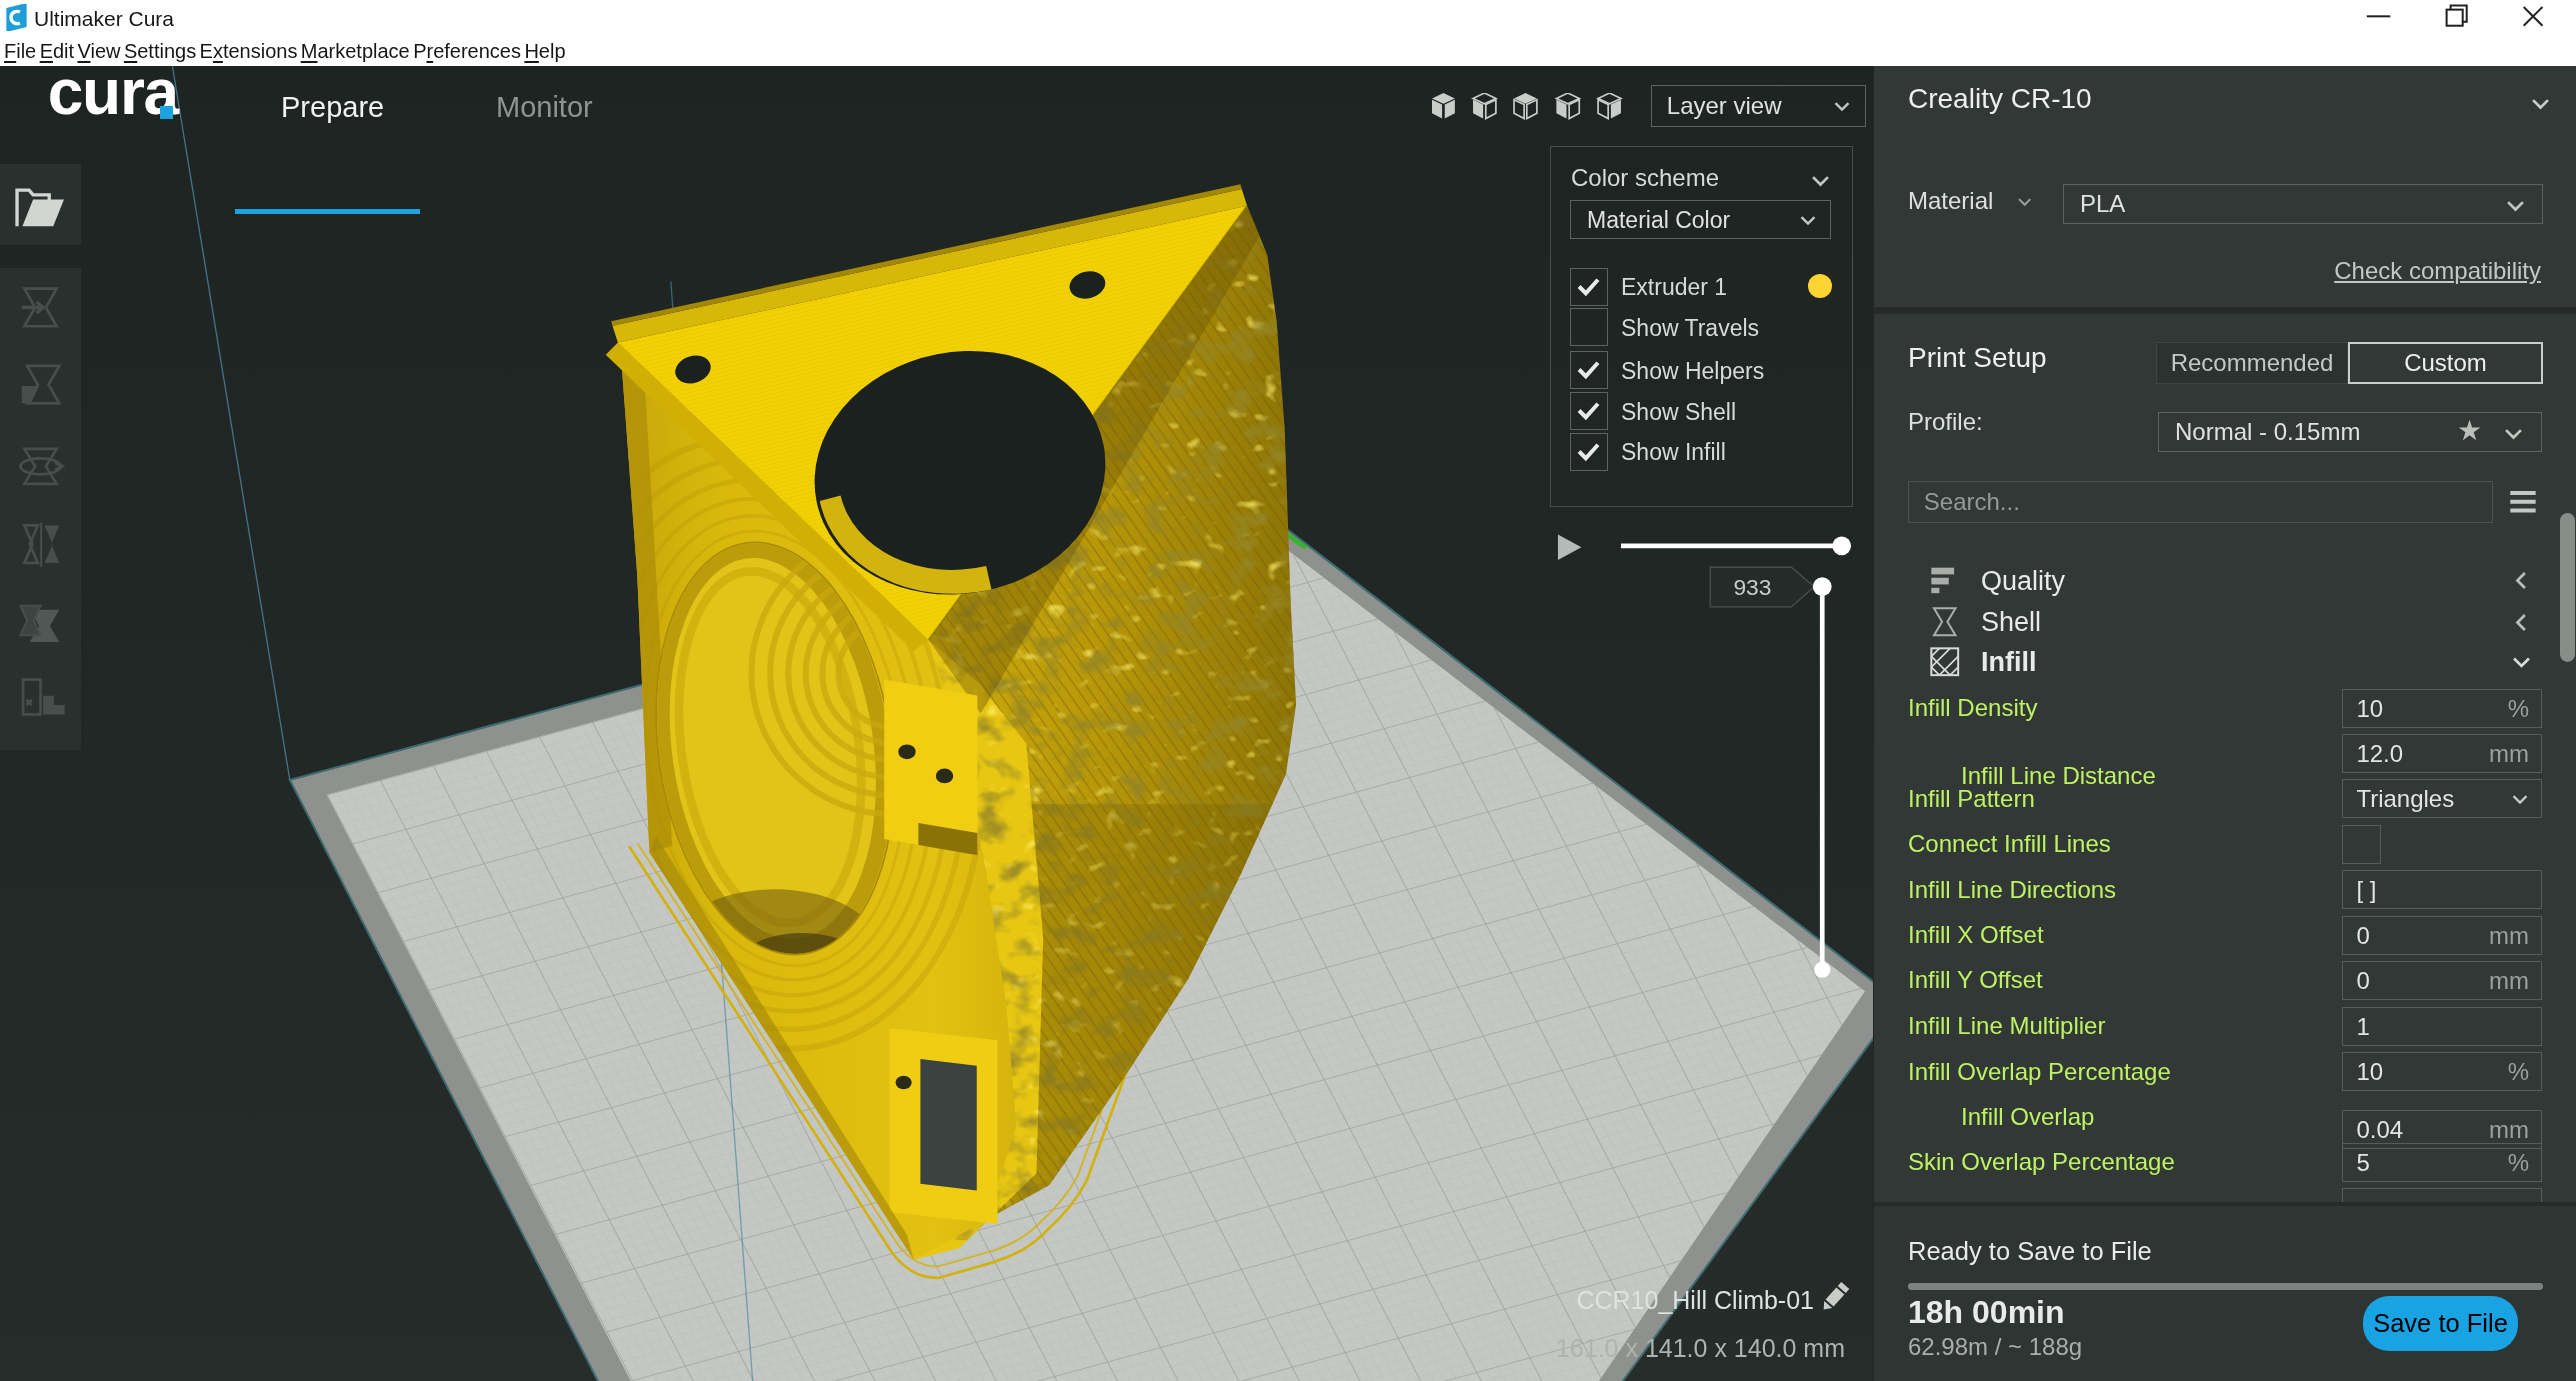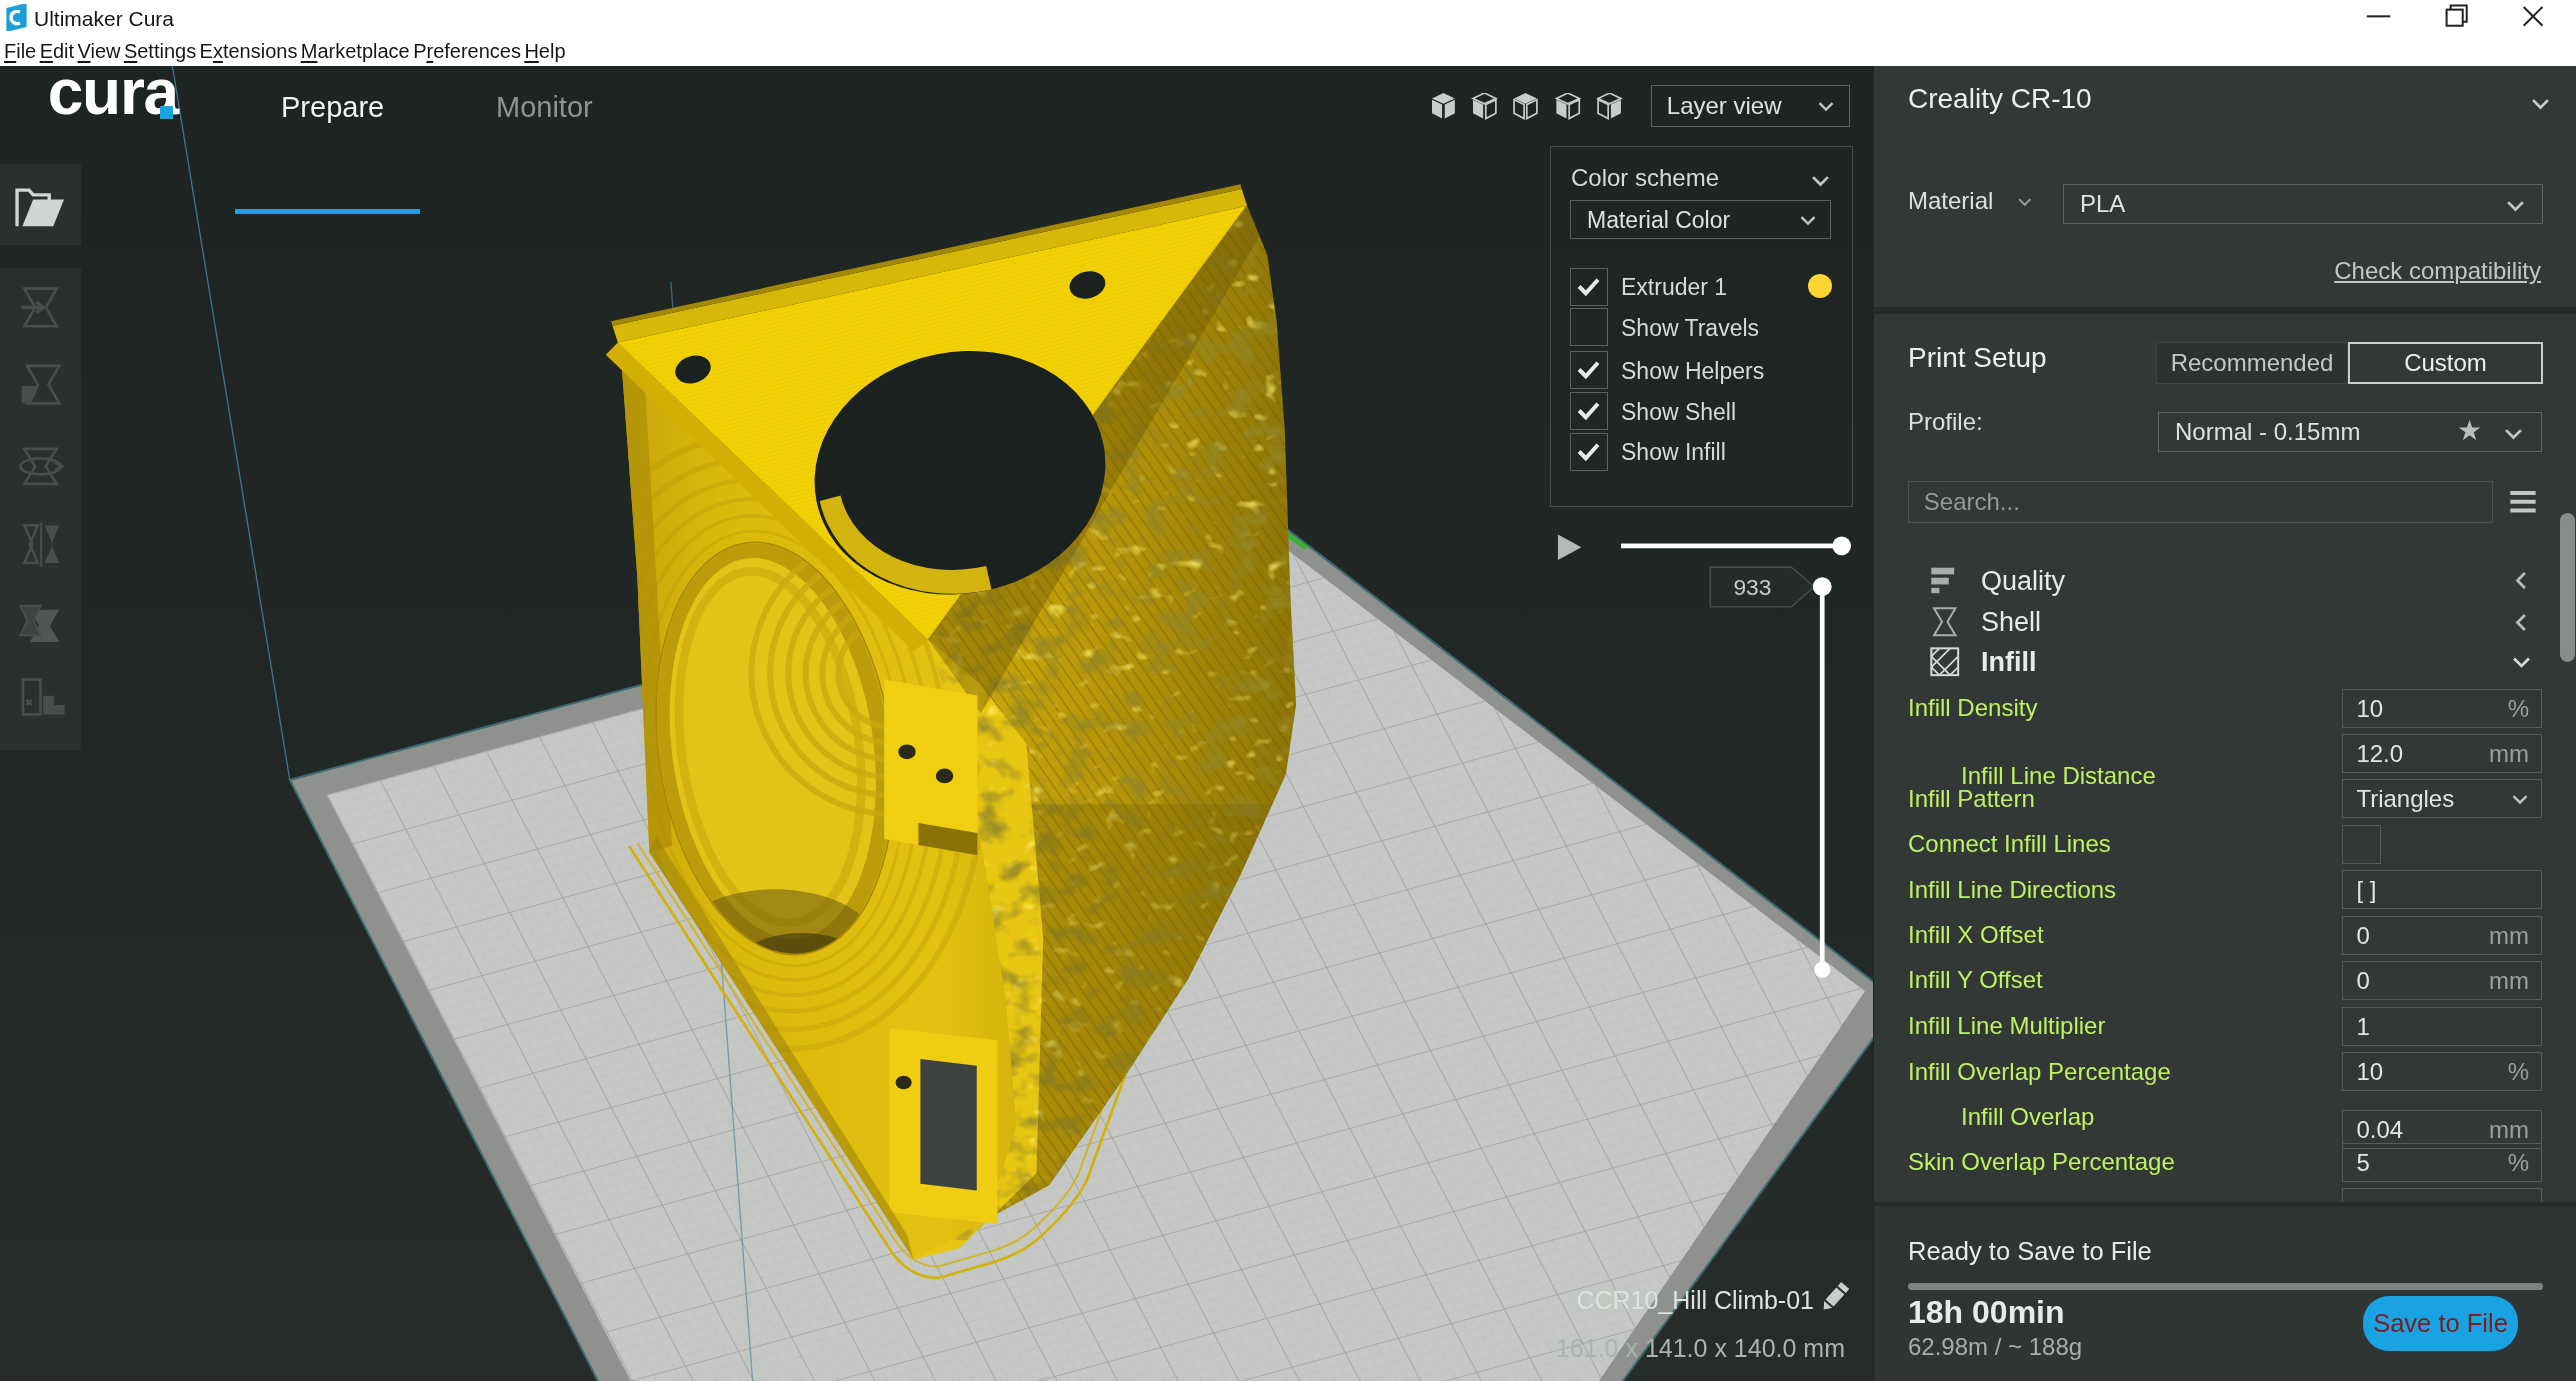--- a/index.html
+++ b/index.html
@@ -29,21 +29,21 @@
   .srow-label.ind { left:87px; }
   .cat-label { position:absolute; left:107px; font-size:27px; color:#e8ebe8; transform:translateY(-50%); }
   
   .ltile { position:absolute; left:0; width:81px; background:#2a302d; }
   #prepare { position:absolute; left:281px; top:91px; font-size:29px; color:#f2f4f2; }
   #monitor { position:absolute; left:496px; top:91px; font-size:29px; color:#8d9491; }
   #tabline { position:absolute; left:235px; top:209px; width:185px; height:4.7px; background:#1ba2e0; }
   #curalogo { position:absolute; left:14.8px; top:60px; color:#fff; font-weight:bold;
       font-size:64px; letter-spacing:-1.3px; line-height:1;margin-left:33px; }
   #curadot { position:absolute; left:160px; top:106px; width:12.7px; height:12.7px; background:#1ba2e0; }
-  #layerview { position:absolute; left:1651px; top:85px; width:199px; height:42px;
+  #layerview { position:absolute; left:1651px; top:85px; width:215px; height:42px;
       border:1.3px solid #5d635f;text-align:center; }
   #layerview .val { position:absolute; left:14.8px; top:50%; transform:translateY(-50%);
       font-size:24px; color:#dfe2df; }
   #lpanel { position:absolute; left:1550px; top:146px; width:303px; height:361px;
       border:1.3px solid #484e4b; background:#20272405; }
   .lp-row { position:absolute; font-size:23px; color:#d7dbd7; }
   .cb { position:absolute; width:38px; height:38px; border:1.3px solid #5d635f; }
   #nameplate { position:absolute; right:762px; top:1286px; font-size:25px; color:#dfe3df; }
   #dims { position:absolute; right:731px; top:1334px; font-size:25px; color:#aeb3af; }
 </style>
@@ -473,21 +473,21 @@
     </div>
   <div class="inbox" style="top:1122px;height:14.8px;border-bottom:none;"></div>
   <div style="position:absolute;left:686px;top:447px;width:14.8px;height:149px;background:#878d89;border-radius:7.4px;"></div>
 
   <div class="seam" style="top:1136px;height:4.7px;"></div>
   <div style="position:absolute;left:0;top:1140px;width:703px;height:175px;background:#2f3532;"></div>
   <div style="position:absolute;left:34px;top:1171px;font-size:25.5px;color:#e8ebe8;">Ready to Save to File</div>
   <div style="position:absolute;left:34px;top:1217px;width:635px;height:7.4px;background:#7d8480;border-radius:3.4px;"></div>
   <div style="position:absolute;left:34px;top:1228px;font-size:32px;font-weight:bold;color:#e8ebe8;">18h 00min</div>
   <div style="position:absolute;left:34px;top:1267px;font-size:24px;color:#a9aeab;">62.98m / ~ 188g</div>
-  <div style="position:absolute;left:489px;top:1230px;width:155px;height:55px;background:#19a3e3;color:#7f1d1d;font-size:25.5px;display:flex;align-items:center;justify-content:center;border-radius:26px;">Save to File</div>
+  <div style="position:absolute;left:489px;top:1230px;width:155px;height:55px;background:#19a3e3;color:#000000;font-size:25.5px;display:flex;align-items:center;justify-content:center;border-radius:26px;">Save to File</div>
 </div>
 
 <div id="titlebar">
   <svg style="position:absolute;left:5.4px;top:4px;" width="23" height="27" viewBox="0 0 34 40">
     <path d="M2,6 L26,0 H32 V34 L8,40 H2 Z" fill="#1c9fd8"></path>
     <path d="M22,12 a9,9 0 1 0 0,16" fill="none" stroke="#ffffff" stroke-width="5"></path>
   </svg>
   <div id="apptitle">Ultimaker Cura</div>
   <div id="menubar">
     <span><u>F</u>ile</span><span><u>E</u>dit</span><span><u>V</u>iew</span><span><u>S</u>ettings</span><span>E<u>x</u>tensions</span><span><u>M</u>arketplace</span><span>P<u>r</u>eferences</span><span><u>H</u>elp</span>

